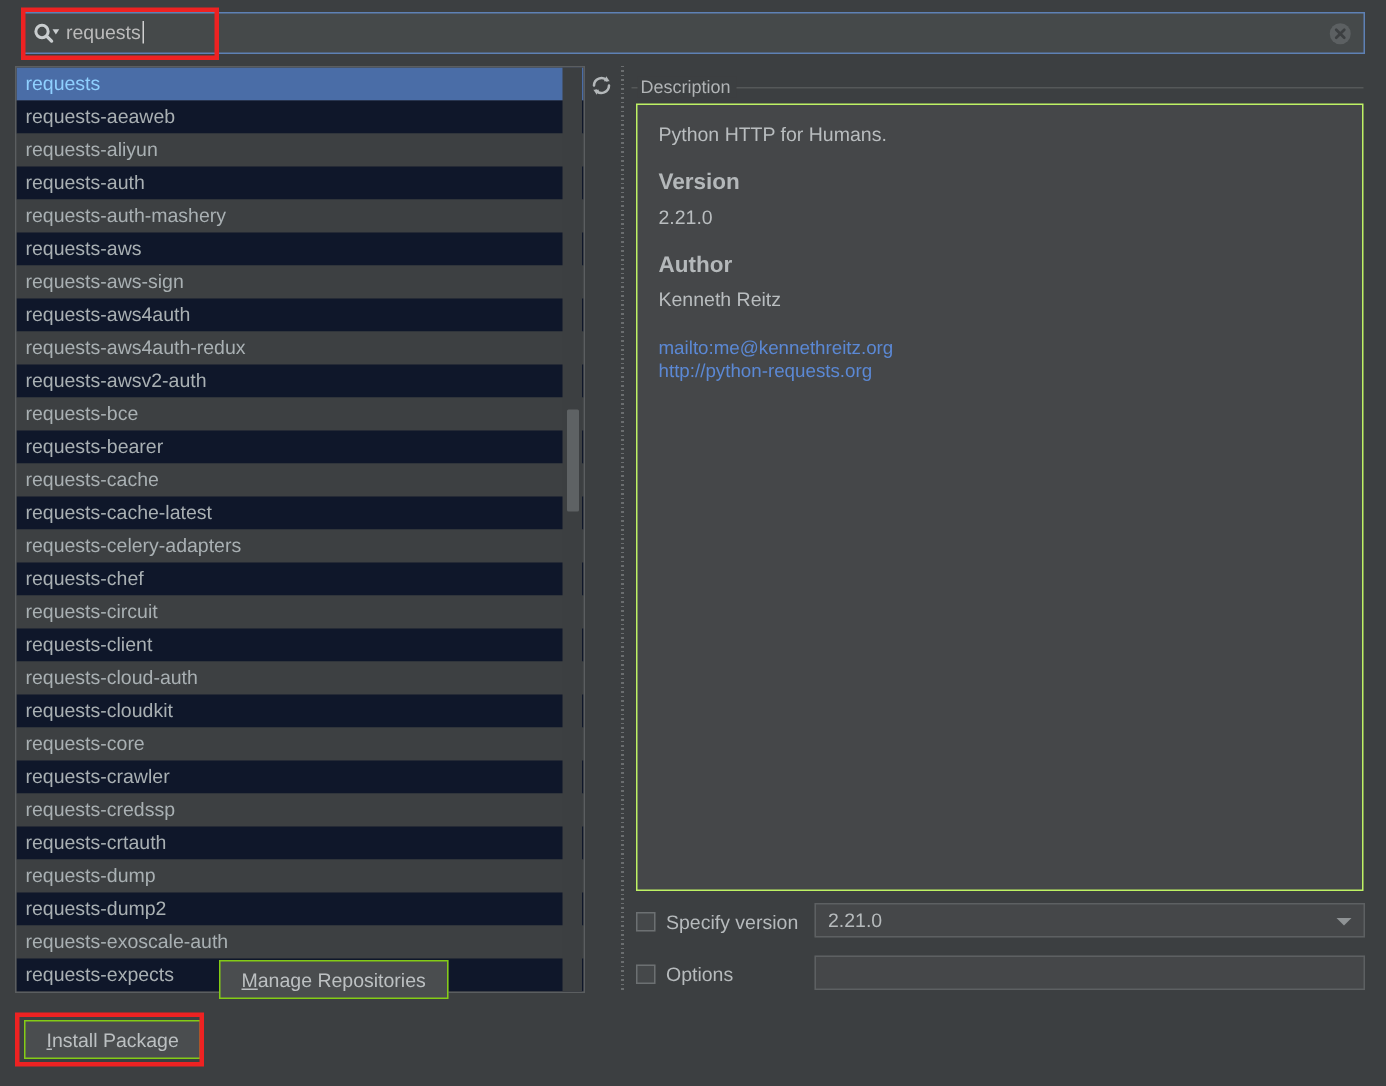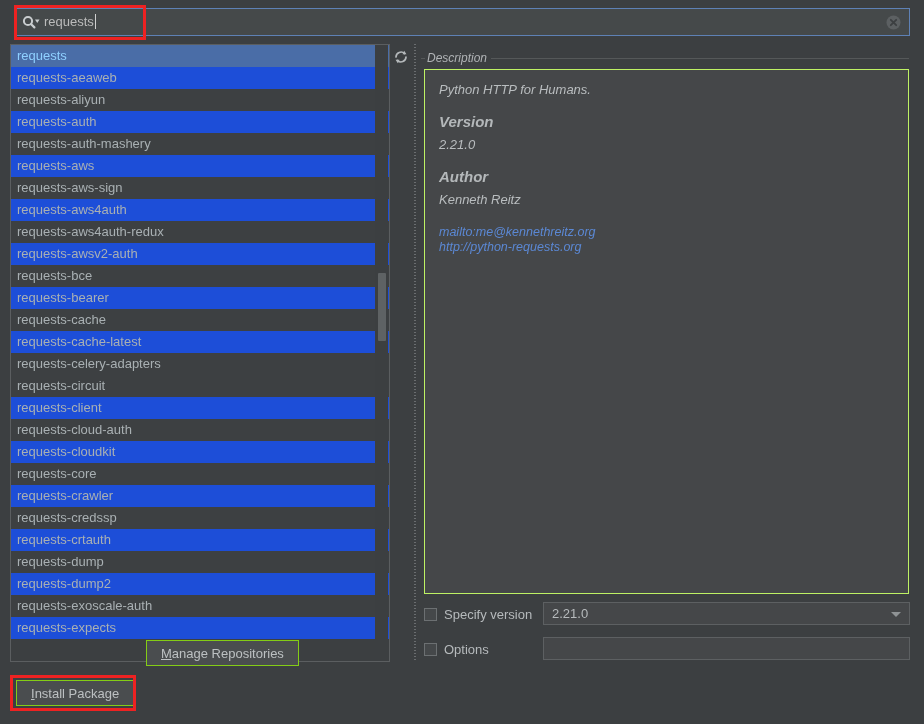--- a/index.html
+++ b/index.html
@@ -79,21 +79,21 @@
     height: 22px;
     line-height: 22px;
     padding-left: 6px;
     font-size: 13px;
     color: #a9b0b3;
     box-sizing: border-box;
     white-space: nowrap;
     overflow: hidden;
   }
   .pkg-row.odd  { background: #3d4042; }
-  .pkg-row.even { background: #1d4ed8; }
+  .pkg-row.even { background: #0f172a; }
   .pkg-row.selected {
     background: #4a6da7;
     color: #8fd0ff;
   }
 
   
   .list-scrollbar {
     position: absolute;
     left: 375px; top: 45px;
     width: 13px; height: 616px;
@@ -126,21 +126,21 @@
         transparent 1px, transparent 3px);
     background-position: 2px 0;
     background-size: 2px 100%;
     background-repeat: repeat-y;
   }
 
   
   .desc-group {
     position: absolute;
     left: 421px; top: 52px;
-    width: 488px; height: 542px; font-style: italic;
+    width: 488px; height: 542px;
   }
   .desc-title {
     position: absolute;
     left: 4px; top: -1px;
     font-size: 12px;
     color: #b0b3b5;
     background: #3c3f41;
     padding: 0 4px 0 2px;
     line-height: 14px;
     z-index: 2;
@@ -292,20 +292,21 @@
       <div class="pkg-row even">requests-aws</div>
       <div class="pkg-row odd">requests-aws-sign</div>
       <div class="pkg-row even">requests-aws4auth</div>
       <div class="pkg-row odd">requests-aws4auth-redux</div>
       <div class="pkg-row even">requests-awsv2-auth</div>
       <div class="pkg-row odd">requests-bce</div>
       <div class="pkg-row even">requests-bearer</div>
       <div class="pkg-row odd">requests-cache</div>
       <div class="pkg-row even">requests-cache-latest</div>
       <div class="pkg-row odd">requests-celery-adapters</div>
+      <div class="pkg-row even">requests-chef</div>
       <div class="pkg-row odd">requests-circuit</div>
       <div class="pkg-row even">requests-client</div>
       <div class="pkg-row odd">requests-cloud-auth</div>
       <div class="pkg-row even">requests-cloudkit</div>
       <div class="pkg-row odd">requests-core</div>
       <div class="pkg-row even">requests-crawler</div>
       <div class="pkg-row odd">requests-credssp</div>
       <div class="pkg-row even">requests-crtauth</div>
       <div class="pkg-row odd">requests-dump</div>
       <div class="pkg-row even">requests-dump2</div>

